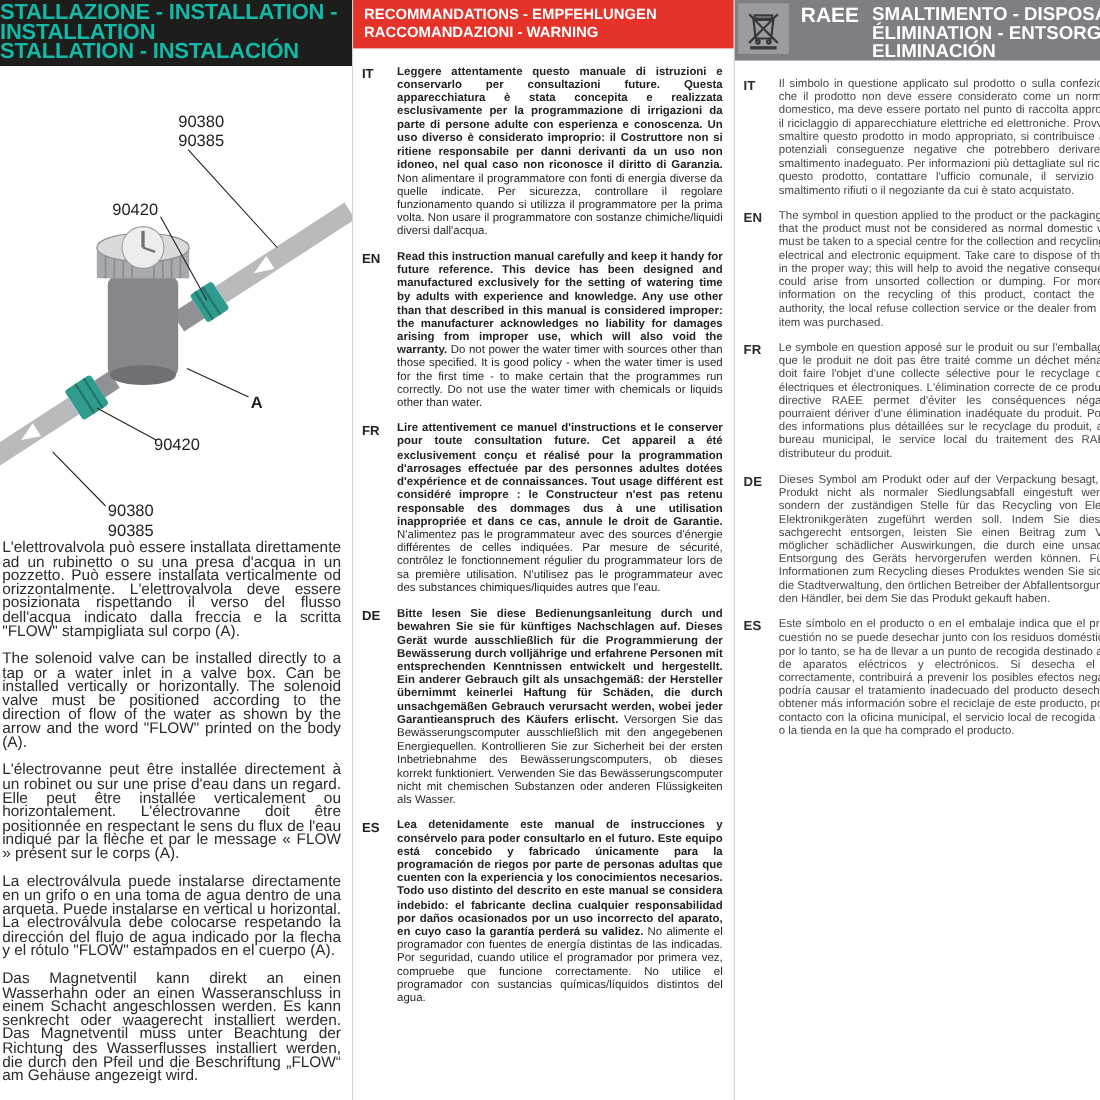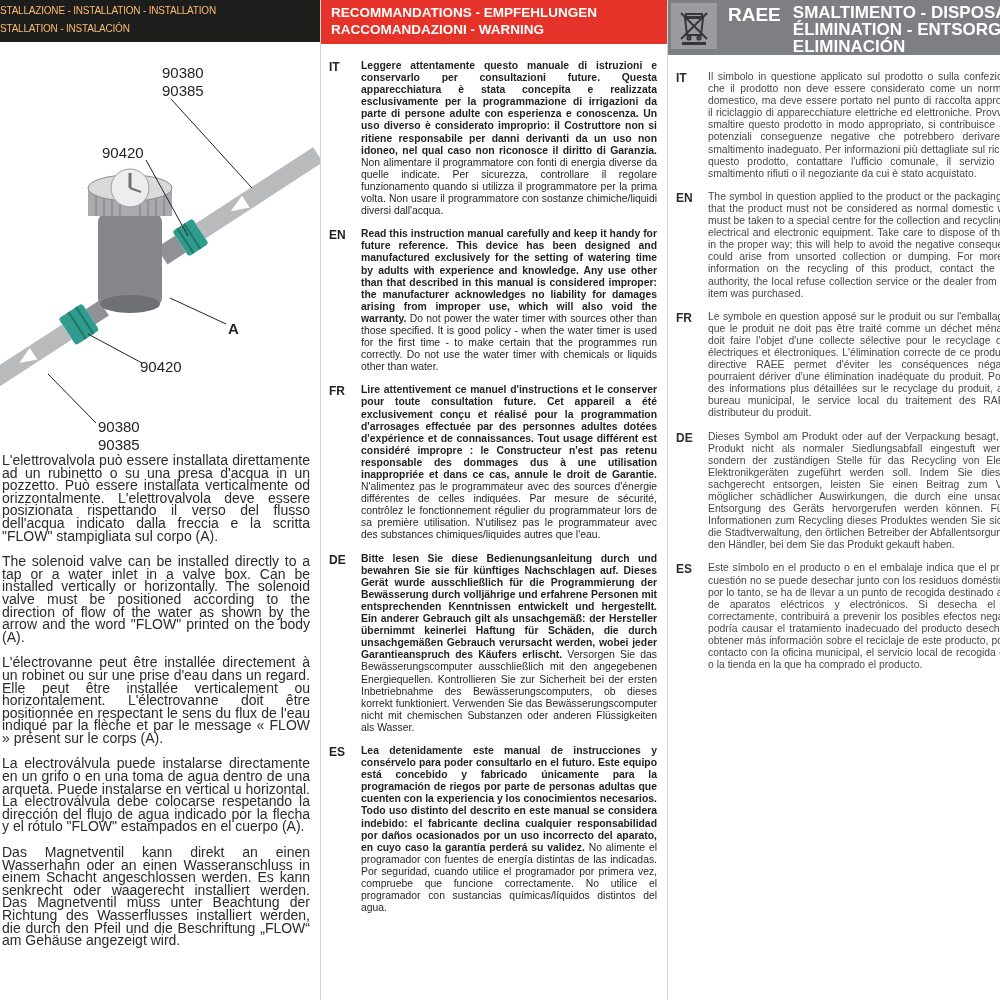--- a/index.html
+++ b/index.html
@@ -7,25 +7,25 @@
     width:1000px; height:1000px; overflow:hidden;
     background:#ffffff; color:#231f20;
     font-family:"Liberation Sans", sans-serif;
   }
   .page { display:flex; width:1060px; height:1000px; }
   .vdiv { flex:0 0 1px; background:#d2d3d5; }
 
   
   .col-left { flex:0 0 320px; width:320px; }
   .hdr-black {
-    background:#1d1d1b; color:#fdba74; font-weight:normal;
-    font-size:10px; line-height:18px; letter-spacing:-0.2px;
+    background:#1d1d1b; color:#14b8a6; font-weight:bold;
+    font-size:20px; line-height:18px; letter-spacing:-0.2px;
     padding:2px 4px 4px 0;
   }
-  .diagram { position:relative; width:320px; height:412px; }
+  .diagram { position:relative; width:320px; height:412px;margin-top:19px; }
   .diagram svg text { font-size:15px; fill:#231f20; font-family:"Liberation Sans", sans-serif; }
   .col-left .paras { padding:0 10px 0 2px; }
   .col-left .paras p {
     margin:0 0 13px; font-size:14px; line-height:12.6px;
     text-align:justify; color:#2b2b2d;
   }
 
   
   .col-mid { flex:0 0 346px; width:346px; }
   .hdr-red {

